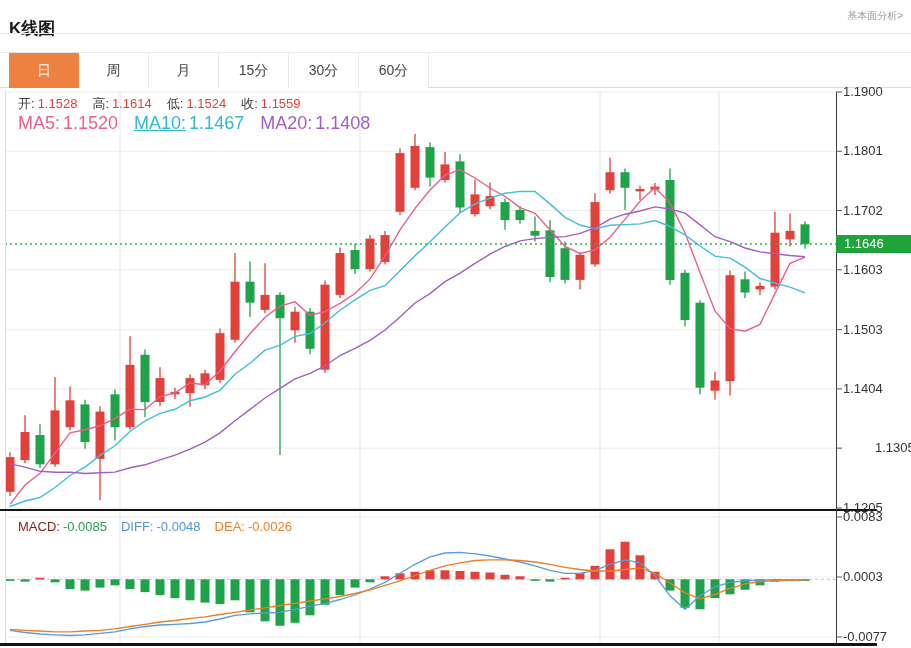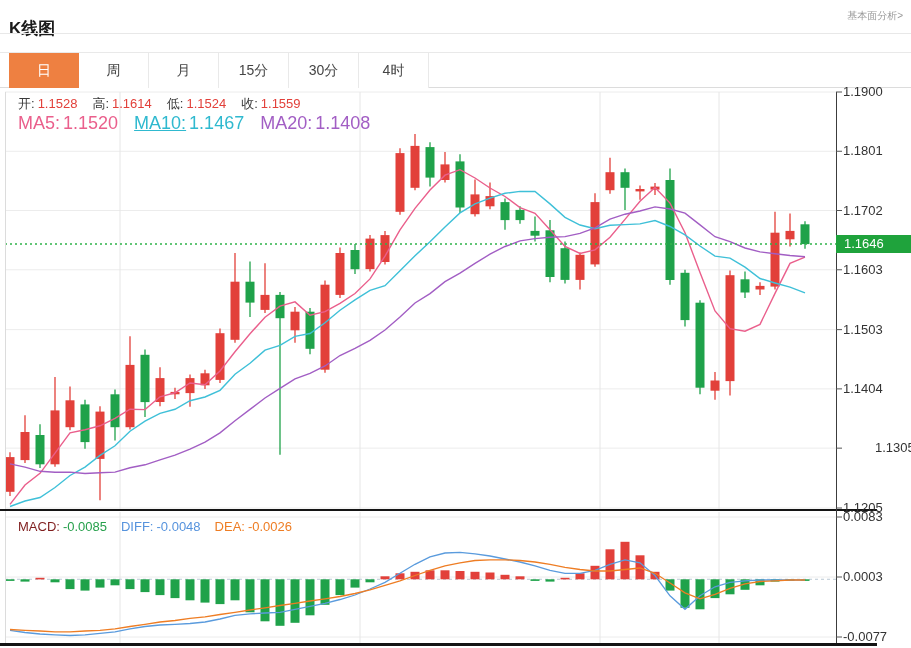--- a/index.html
+++ b/index.html
@@ -243,21 +243,21 @@
   <a class="fund-link">基本面分析&gt;</a>
   <div class="hrule"></div>
 
   <div class="tabbar">
     <div class="tabs" id="tabs">
         <div class="tab active">日</div>
         <div class="tab">周</div>
         <div class="tab">月</div>
         <div class="tab">15分</div>
         <div class="tab">30分</div>
-        <div class="tab">4时</div>
+        <div class="tab">60分</div>
       </div>
   </div>
 
   <div class="ohlc-row" id="ohlc-row">
       <span class="pair"><span style="color: rgb(58, 58, 58);">开:</span><span class="v" style="color: rgb(226, 64, 58);">1.1528</span></span>
       <span class="pair"><span style="color: rgb(58, 58, 58);">高:</span><span class="v" style="color: rgb(226, 64, 58);">1.1614</span></span>
       <span class="pair"><span style="color: rgb(58, 58, 58);">低:</span><span class="v" style="color: rgb(226, 64, 58);">1.1524</span></span>
       <span class="pair"><span style="color: rgb(58, 58, 58);">收:</span><span class="v" style="color: rgb(226, 64, 58);">1.1559</span></span>
     </div>
   <div class="ma-row" id="ma-row">

